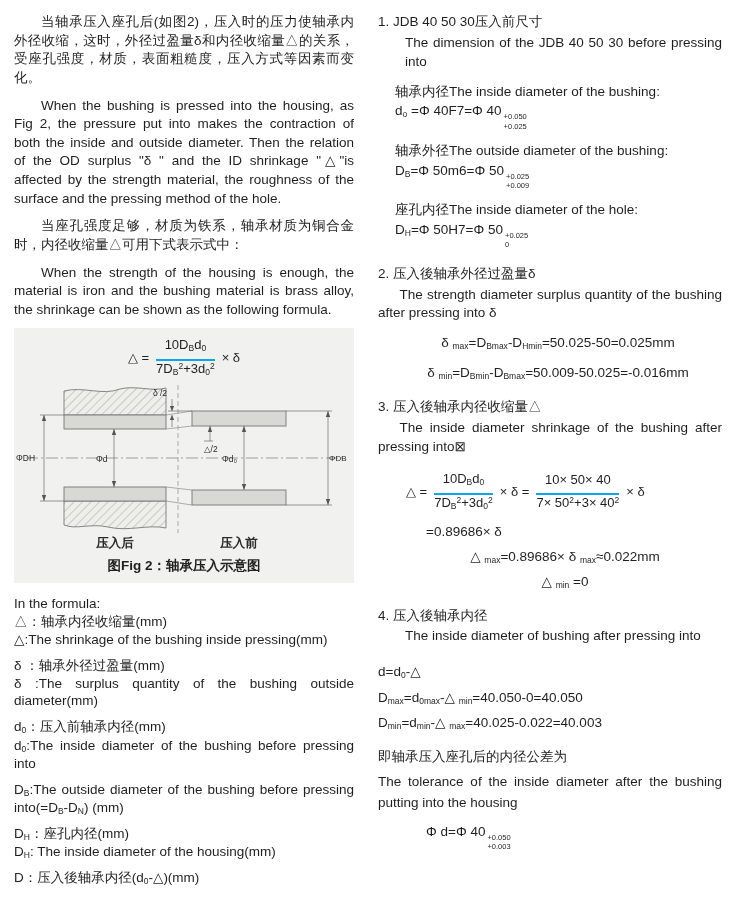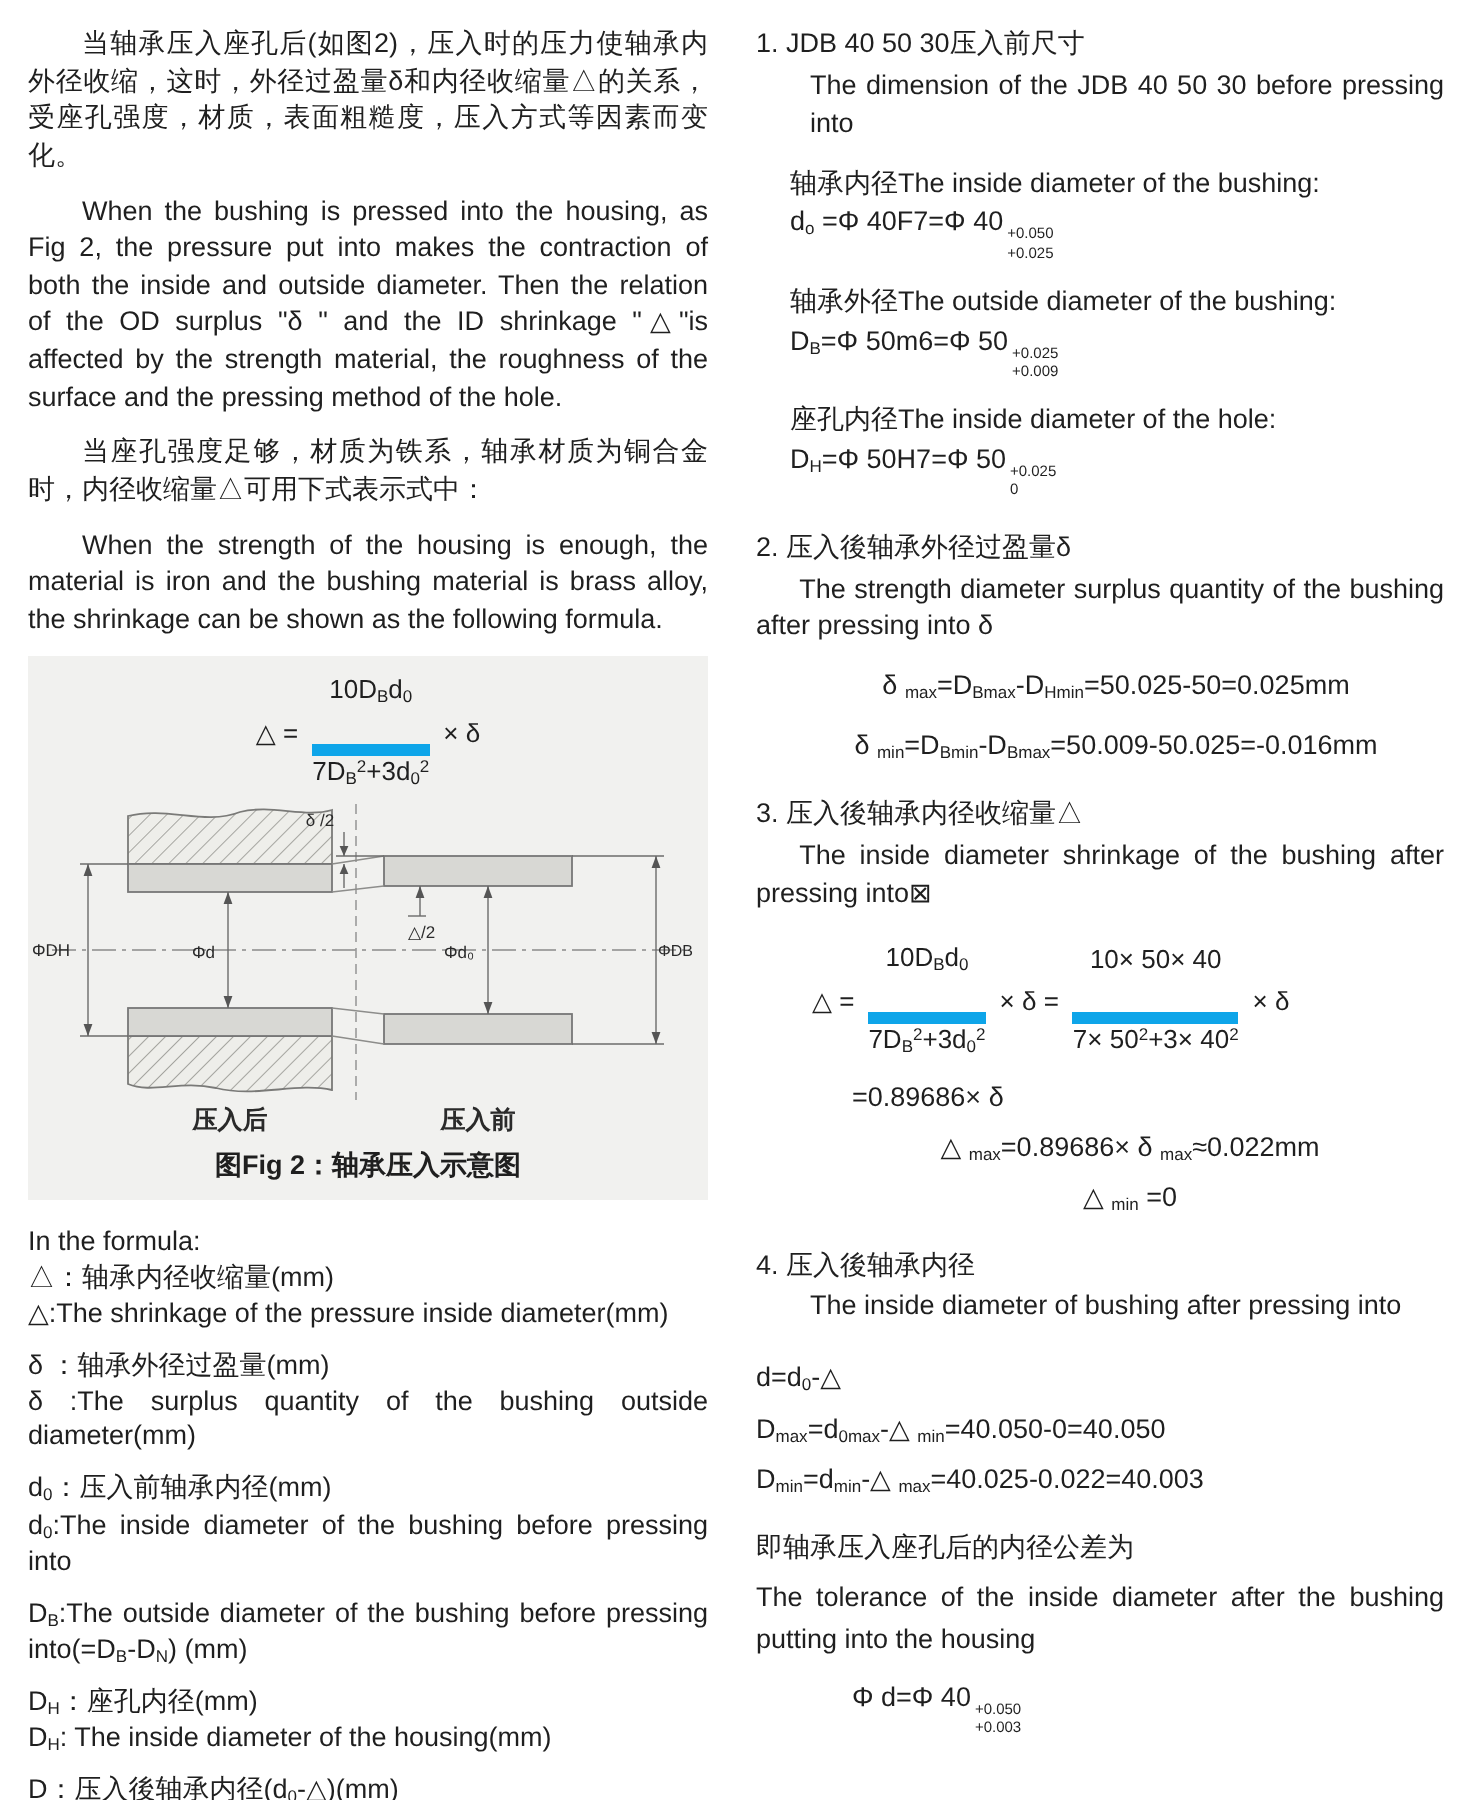--- a/index.html
+++ b/index.html
@@ -15,21 +15,21 @@
   .indent{text-indent:2em;}
   sub{font-size:8.5px;vertical-align:-2px;letter-spacing:0;}
   sup{font-size:8.5px;vertical-align:4px;}
   .tol{display:inline-flex;flex-direction:column;justify-content:center;
        font-size:7.5px;line-height:1.25;vertical-align:-4px;margin-left:2px;}
   
   .fig{background:#f1f1ef;margin:2px 0 12px 0;padding:10px 0 8px 0;}
   .fig-formula{display:flex;justify-content:center;align-items:center;gap:7px;
                font-size:13px;margin-bottom:6px;}
   .frac{display:inline-flex;flex-direction:column;text-align:center;line-height:1.12;font-size:13px;}
-  .frac .num{border-bottom:6px solid #0ea5e9;padding:0 3px 18px 3px;}
+  .frac .num{border-bottom:2px solid #0ea5e9;padding:0 3px 5px 3px;}
   .frac .den{padding-top:1px;}
   .fig-caption{text-align:center;font-weight:700;font-size:13.5px;margin-top:3px;}
   
   .defs p{margin:0;line-height:1.32;}
   .def{margin-bottom:8px;}
   .informula{margin-bottom:8px;}
   
   .sec{margin-bottom:15px;}
   .sec-title{margin:0 0 2px 0;line-height:1.4;text-align:left;}
   .sec-sub{margin:0 0 10px 27px;line-height:1.4;}
@@ -142,21 +142,21 @@
           <text x="225" y="164" font-size="12.5" font-weight="700" text-anchor="middle">压入前</text>
         </svg>
 
         <div class="fig-caption">图Fig 2：轴承压入示意图</div>
       </div>
 
       <div class="defs">
         <p class="informula">In the formula:</p>
         <div class="def">
           <p>△：轴承内径收缩量(mm)</p>
-          <p>△:The shrinkage of the pressure inside diameter(mm)</p>
+          <p>△:The shrinkage of the bushing inside pressing(mm)</p>
         </div>
         <div class="def">
           <p>δ ：轴承外径过盈量(mm)</p>
           <p>δ :The surplus quantity of the bushing outside diameter(mm)</p>
         </div>
         <div class="def">
           <p>d<sub>0</sub>：压入前轴承内径(mm)</p>
           <p>d<sub>0</sub>:The inside diameter of the bushing before pressing into</p>
         </div>
         <div class="def">

